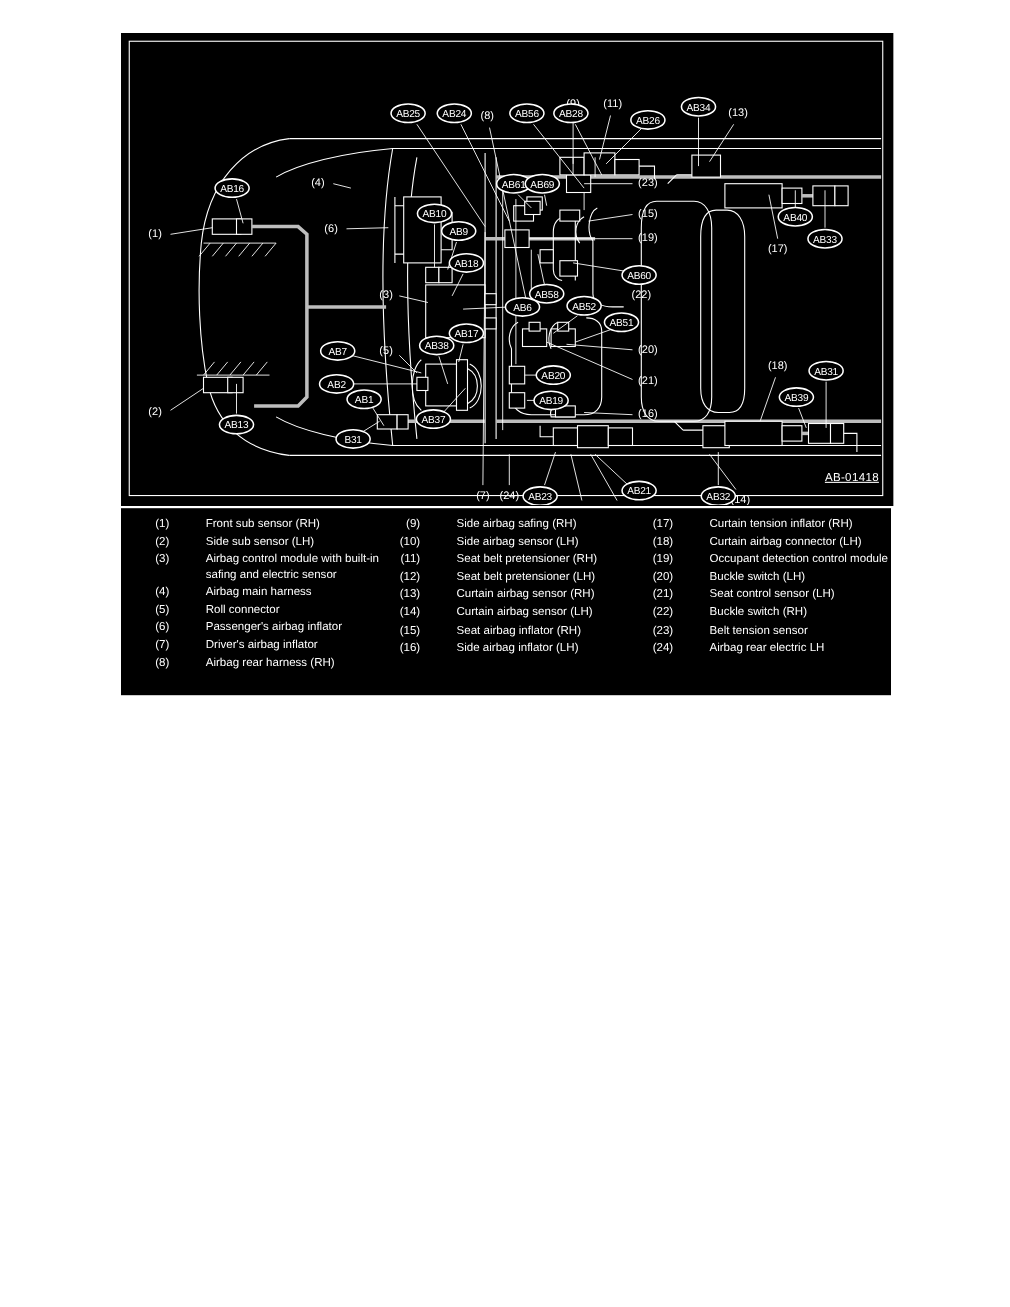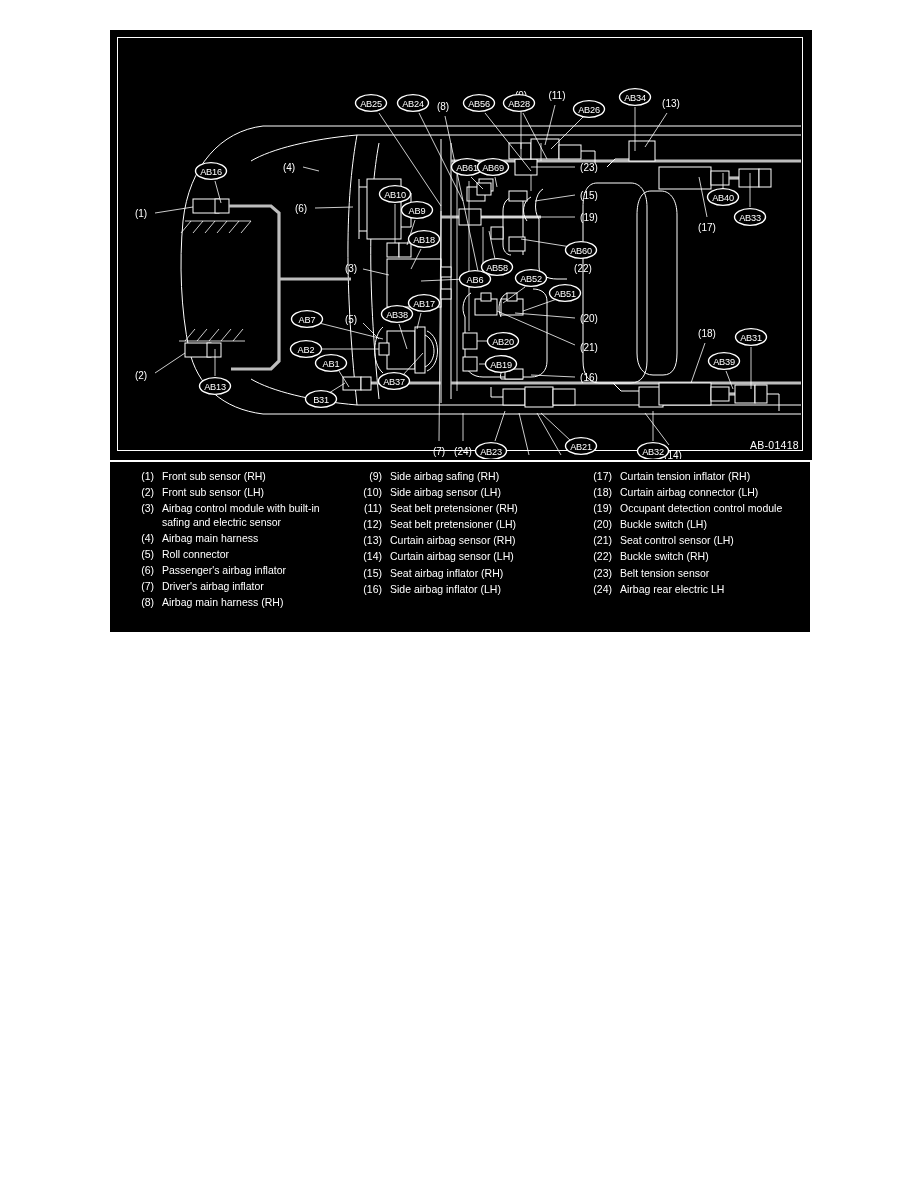--- a/index.html
+++ b/index.html
@@ -47,25 +47,26 @@
   #diagram-svg {
     position: absolute;
     left: 0; top: 0;
     width: 700px;
     height: 428px;
   }
 
   #figure-id {
     position: absolute;
     right: 12px;
-    bottom: 8px;
+    bottom: 19px;
     color: #ffffff;
     font-size: 10.5px;
     letter-spacing: 0.3px;
     font-family: "Liberation Sans", sans-serif;
+    text-decoration: underline;
   }
 
   
   #legend {
     position: absolute;
     left: 110px;
     top: 462px;
     width: 700px;
     height: 170px;
     background: #000000;
@@ -89,20 +90,21 @@
   }
   .legend-num {
     width: 34px;
     flex: 0 0 34px;
     text-align: right;
     padding-right: 8px;
     white-space: nowrap;
   }
   .legend-text {
     flex: 1 1 auto;
+    margin-left: 25px;
   }
 
   
   .ln {
     fill: none;
     stroke: #ffffff;
     stroke-width: 1;
   }
   .ln-thin {
     fill: none;
@@ -558,21 +560,21 @@
   </div>
 
   <div id="legend">
     <div class="legend-col" id="legend-col-1">
         <div class="legend-row">
           <span class="legend-num">(1)</span>
           <span class="legend-text">Front sub sensor (RH)</span>
         </div>
         <div class="legend-row">
           <span class="legend-num">(2)</span>
-          <span class="legend-text">Front sub sensor (LH)</span>
+          <span class="legend-text">Side sub sensor (LH)</span>
         </div>
         <div class="legend-row">
           <span class="legend-num">(3)</span>
           <span class="legend-text">Airbag control module with built-in safing and electric sensor</span>
         </div>
         <div class="legend-row">
           <span class="legend-num">(4)</span>
           <span class="legend-text">Airbag main harness</span>
         </div>
         <div class="legend-row">
@@ -582,21 +584,21 @@
         <div class="legend-row">
           <span class="legend-num">(6)</span>
           <span class="legend-text">Passenger's airbag inflator</span>
         </div>
         <div class="legend-row">
           <span class="legend-num">(7)</span>
           <span class="legend-text">Driver's airbag inflator</span>
         </div>
         <div class="legend-row">
           <span class="legend-num">(8)</span>
-          <span class="legend-text">Airbag main harness (RH)</span>
+          <span class="legend-text">Airbag rear harness (RH)</span>
         </div>
       </div>
     <div class="legend-col" id="legend-col-2">
         <div class="legend-row">
           <span class="legend-num">(9)</span>
           <span class="legend-text">Side airbag safing (RH)</span>
         </div>
         <div class="legend-row">
           <span class="legend-num">(10)</span>
           <span class="legend-text">Side airbag sensor (LH)</span>

